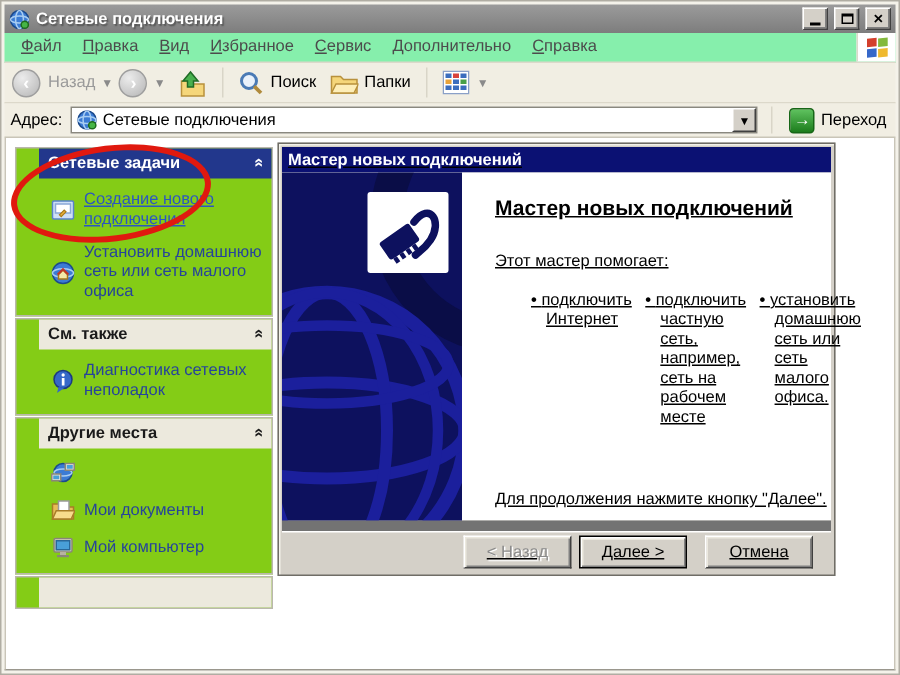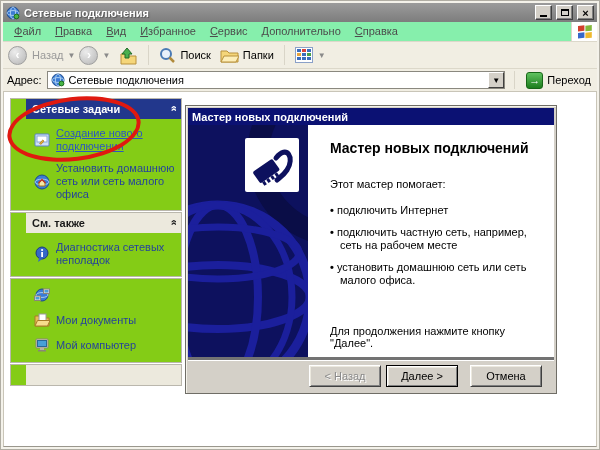--- a/index.html
+++ b/index.html
@@ -73,41 +73,41 @@
     line-height:13px; }
   .side-item .icon16 { flex:0 0 16px; }
   .link-underline { text-decoration:underline; color:#2b57c0; }
 
   
   .red-ellipse { position:absolute; left:-4px; top:-2px; width:134px; height:64px;
     border:4px solid #e0190f; border-radius:50%; transform:rotate(-7deg);
     z-index:6; pointer-events:none; }
 
   
-  .wizard { position:absolute; left:181px; top:13px; width:372px;
+  .wizard { position:absolute; left:181px; top:3px; width:372px;
     background:#d4d0c8; border:1px solid #6f6d66;
-    box-shadow:inset 1px 1px 0 #f4f2ea; padding:2px; z-index:2; }
+    box-shadow:inset 1px 1px 0 #f4f2ea; padding:2px; z-index:2;text-decoration:underline; }
   .wiz-title { height:17px; background:#0b1173; color:#fff; font-weight:bold;
     display:flex; align-items:center; padding:0 4px; }
   .wiz-body { height:232px; background:#fff; display:flex; }
   .wiz-left { width:120px; background:#0d115e; position:relative; overflow:hidden;
     flex:0 0 120px; }
   .wiz-icon-box { position:absolute; left:57px; top:13px; width:54px; height:54px;
     background:#fff; border-radius:2px; z-index:2; display:flex; align-items:center;
     justify-content:center; }
   .wiz-globe { position:absolute; left:0; bottom:0; }
   .wiz-right { flex:1; padding:15px 16px 8px 22px; display:flex; flex-direction:column; }
   .wiz-heading { font-size:14px; font-weight:bold; margin-bottom:22px; color:#000; }
   .wiz-intro { margin-bottom:14px; color:#000; }
-  .wiz-bullets { list-style:none; margin-left:0; display:flex;
-    flex-direction:column; gap:9px; color:#000; }
+  .wiz-bullets { list-style:none; margin-left:24px; display:flex;
+    flex-direction:row; gap:9px; color:#000; }
   .wiz-bullets li { padding-left:10px; text-indent:-10px; line-height:13px; }
   .wiz-bullets li::before { content:"\2022\00a0"; font-weight:bold; }
   .wiz-note { margin-top:auto; color:#000; }
-  .wiz-footer { height:34px; border-top:3px solid #737373;
+  .wiz-footer { height:34px; border-top:7px solid #737373;
     box-shadow:inset 0 1px 0 #fff; display:flex; align-items:center;
     justify-content:flex-end; padding-right:12px; }
   .btn { width:72px; height:22px; background:#d4d0c8; border:1px solid;
     border-color:#fff #404040 #404040 #fff;
     box-shadow:inset 1px 1px 0 #ece9df, inset -1px -1px 0 #808080;
     display:flex; align-items:center; justify-content:center; color:#000; }
   .btn.disabled { color:#8b8b8b; text-shadow:1px 1px 0 #fff; }
   .btn.default { border:1px solid #000;
     box-shadow:inset 1px 1px 0 #fff, inset -1px -1px 0 #808080, inset 2px 2px 0 #ece9df; }
   .gap4 { width:5px; } .gap10 { width:12px; }
@@ -274,20 +274,24 @@
                 <rect x="7.2" y="6" width="1.8" height="5" fill="#fff"></rect>
                 <circle cx="8.1" cy="4" r="1.1" fill="#fff"></circle>
               </svg>
             </span>
             <span>Диагностика сетевых неполадок</span>
           </div>
         </div>
       </div>
 
       <div class="panel">
+        <div class="panel-header">
+          <span>Другие места</span>
+          <span class="chevron">»</span>
+        </div>
         <div class="panel-body">
           <div class="side-item">
             <span class="icon16">
               <svg width="16" height="16" viewBox="0 0 16 16">
                 <circle cx="8" cy="8" r="6" fill="#3b7bd4" stroke="#1c4a8c"></circle>
                 <ellipse cx="8" cy="8" rx="6" ry="2.4" fill="none" stroke="#a8cdf2"></ellipse>
                 <rect x="0.5" y="9" width="6" height="4.5" fill="#e8e4d8" stroke="#8a8678"></rect>
                 <rect x="1.5" y="10" width="4" height="2.5" fill="#49a0d8"></rect>
                 <rect x="9.5" y="2" width="6" height="4.5" fill="#e8e4d8" stroke="#8a8678"></rect>
                 <rect x="10.5" y="3" width="4" height="2.5" fill="#49a0d8"></rect>

